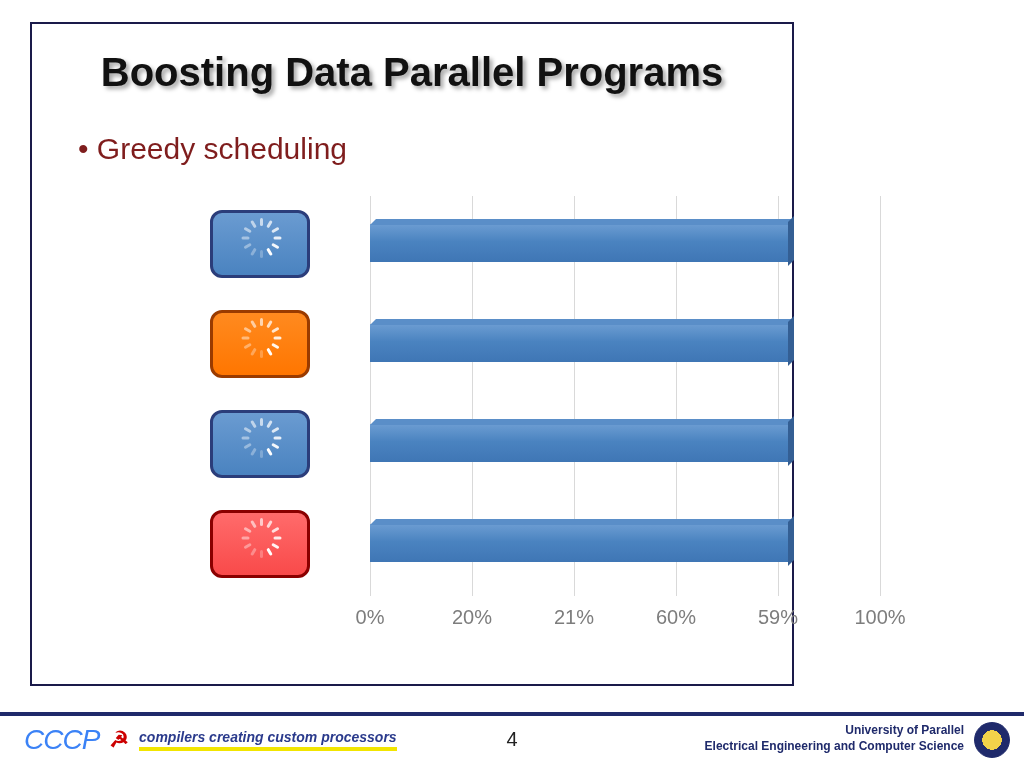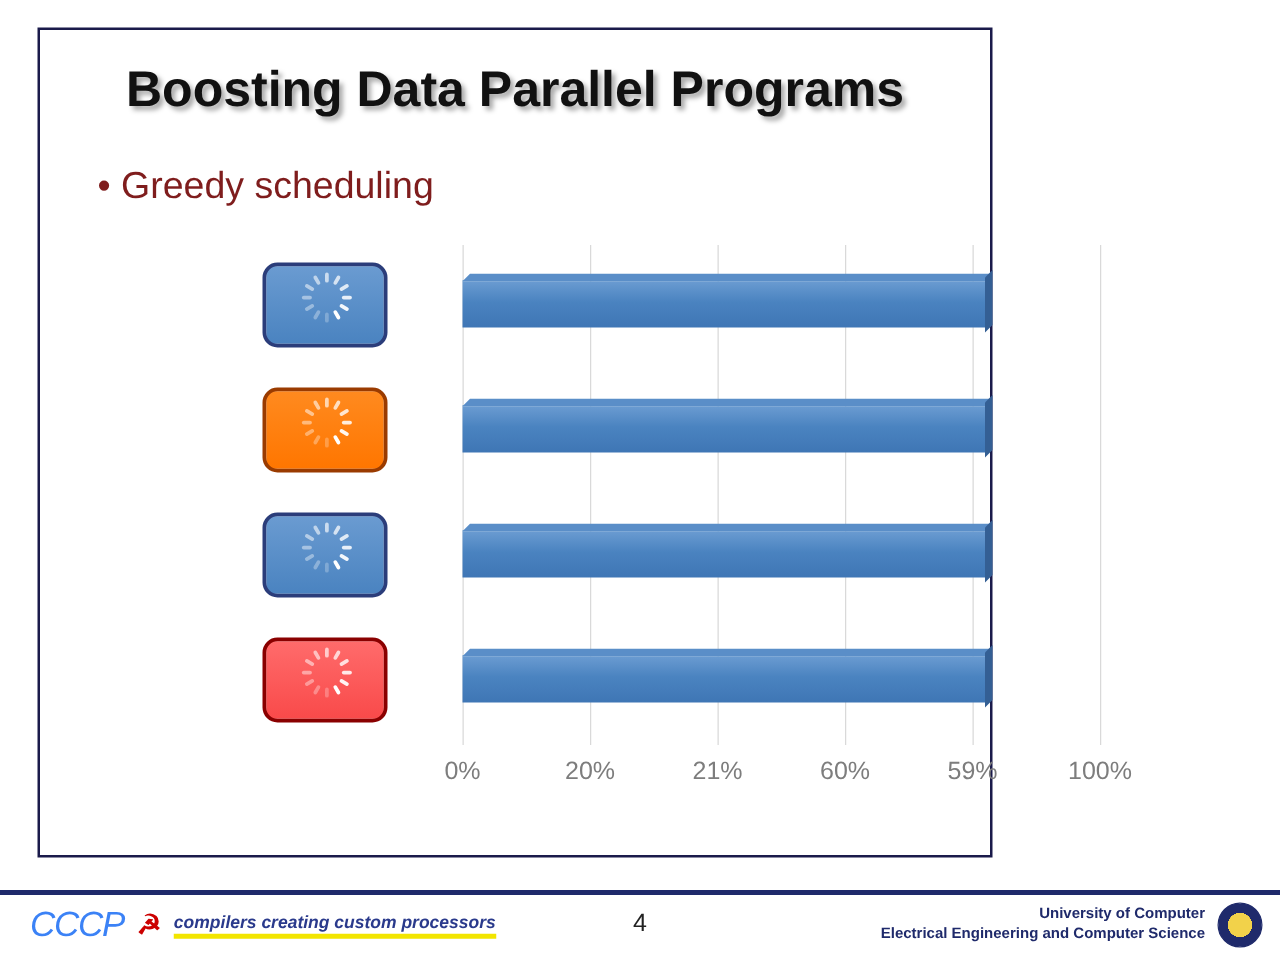--- a/index.html
+++ b/index.html
@@ -257,17 +257,17 @@
 
 <div class="footer">
   <div class="footer-stripe"></div>
   <div class="cccp">
     <span class="cccp-logo">CCCP</span>
     <span class="cccp-sickle">☭</span>
     <span class="cccp-tag">compilers creating custom processors</span>
   </div>
   <div class="page-num">4</div>
   <div class="uni">
-    <div>University of Computer</div>
+    <div>University of Parallel</div>
     <div>Electrical Engineering and Computer Science</div>
   </div>
   <div class="seal"></div>
 </div>
 
 </body></html>

